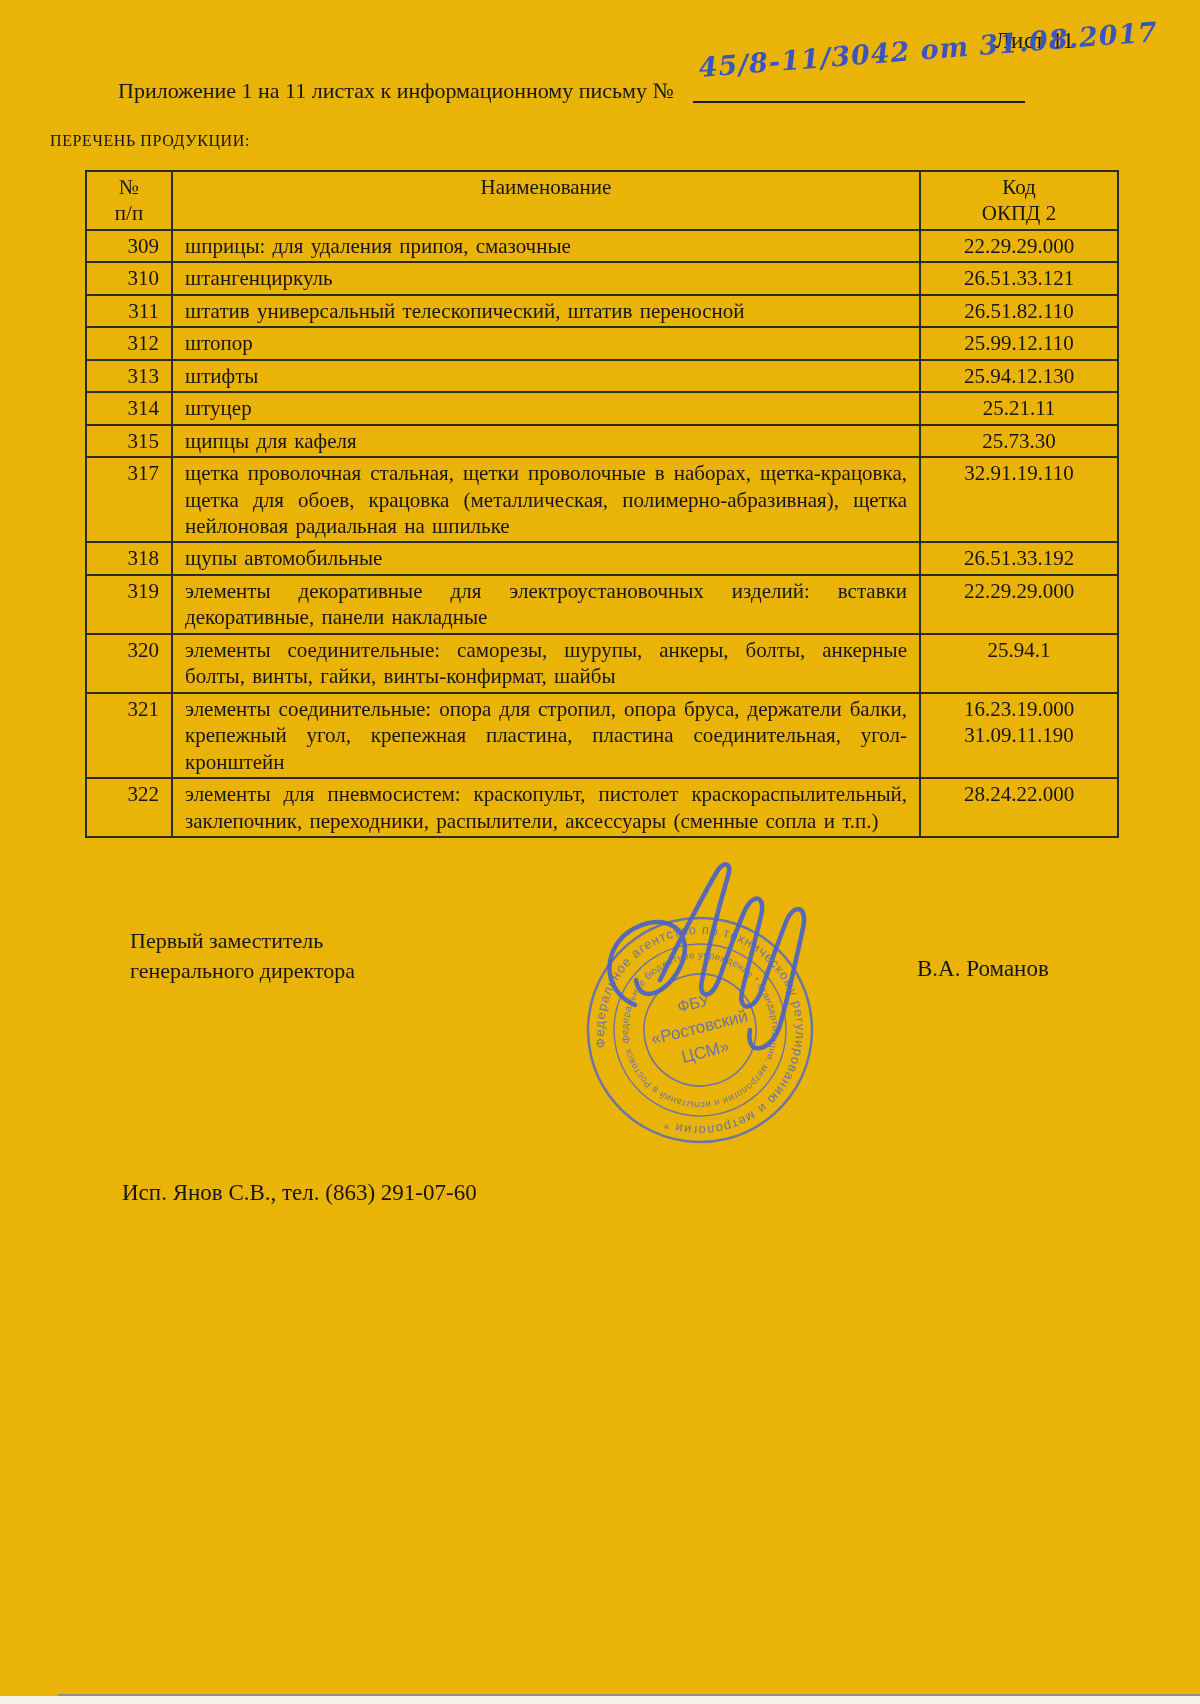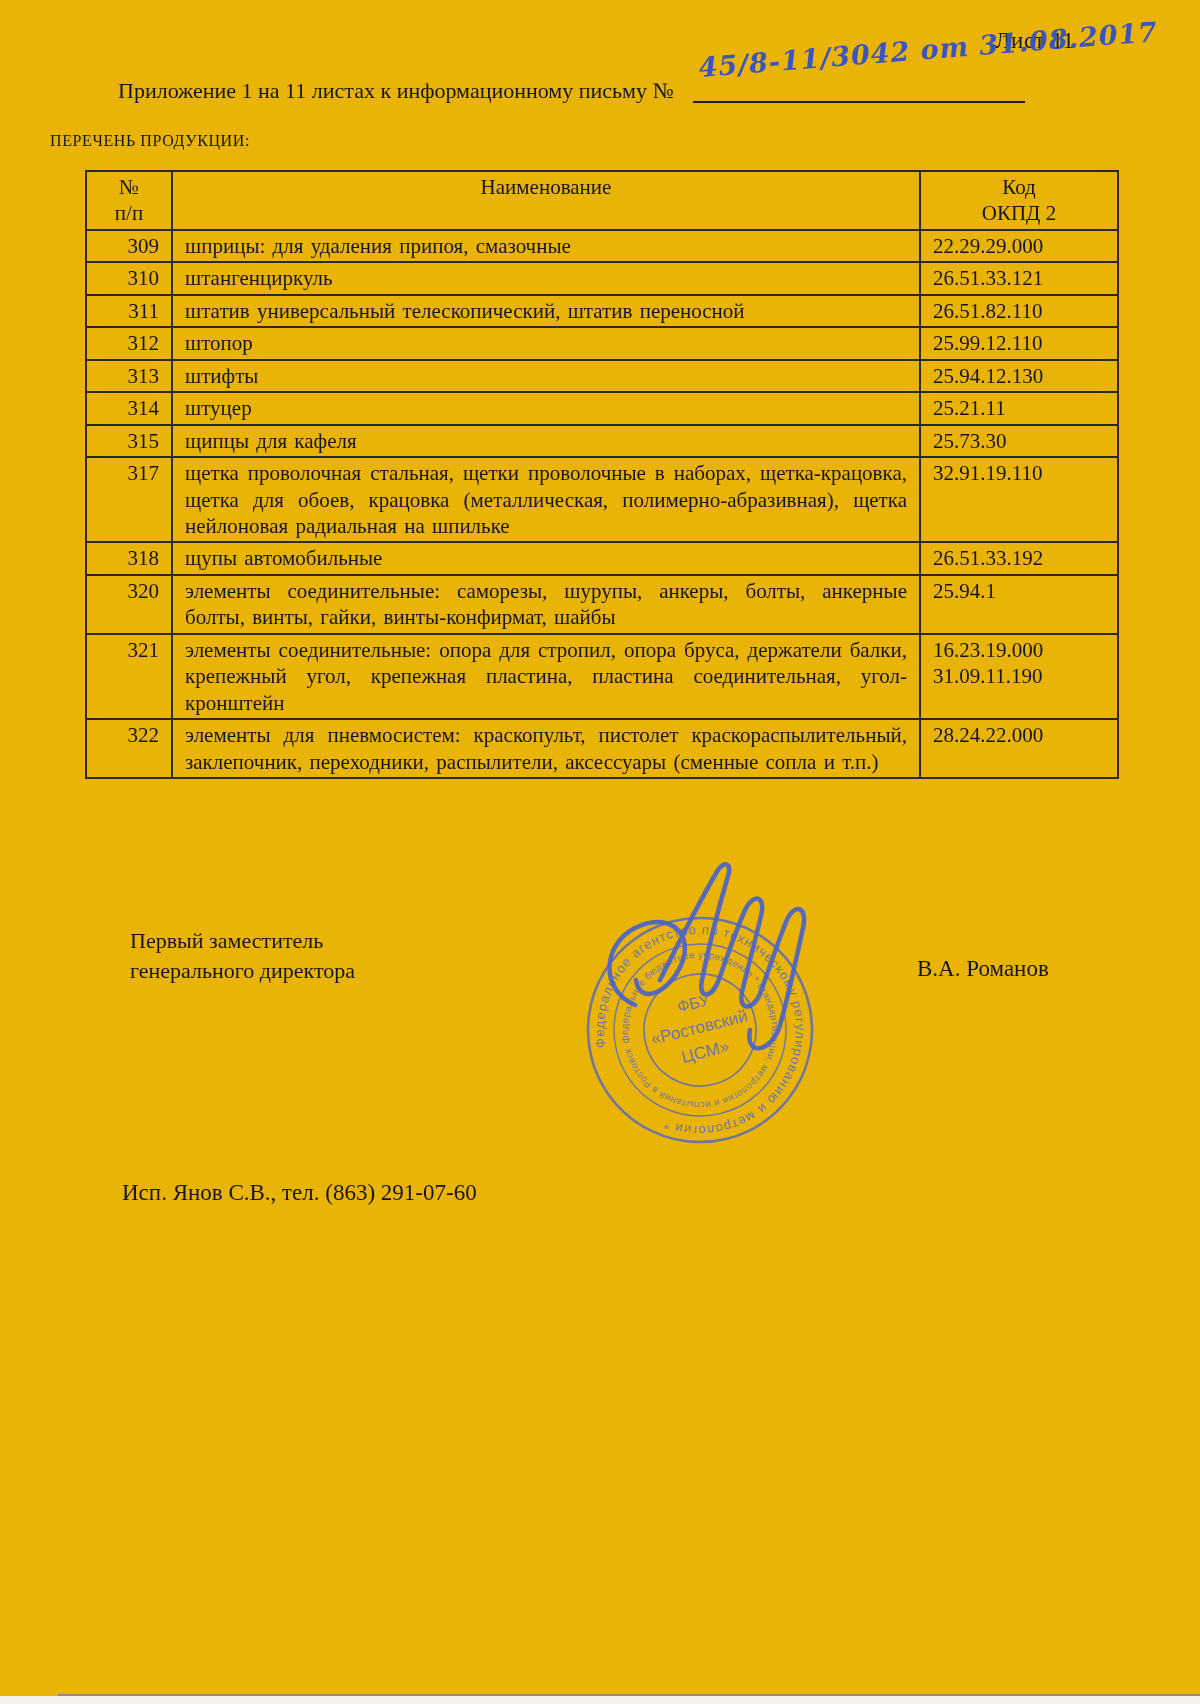--- a/index.html
+++ b/index.html
@@ -47,21 +47,21 @@
     vertical-align:top;
     font-weight:normal;
   }
   col.w-num{width:86px}
   col.w-name{width:748px}
   col.w-code{width:198px}
   th .hline{display:block;text-align:center;}
   thead th{padding:4px 6px;}
   td.c-num{text-align:right;padding:3px 2px;}
   td.c-name{text-align:justify;word-spacing:2px;}
-  td.c-code{text-align:left;}
+  td.c-code{text-align:center;}
   .sign-position{
     position:absolute;top:926px;left:130px;
     font-size:22px;line-height:30px;
   }
   .sign-name{
     position:absolute;top:956px;left:917px;
     font-size:23px;white-space:nowrap;font-family:Liberation Serif, serif;
   }
   .stamp-wrap{
     position:absolute;top:830px;left:540px;width:300px;height:340px;
@@ -168,20 +168,27 @@
           <td class="c-name">щетка проволочная стальная, щетки проволочные в наборах, щетка-крацовка, щетка для обоев, крацовка (металлическая, полимерно-абразивная), щетка нейлоновая радиальная на шпильке</td>
           <td class="c-code">
             <div>32.91.19.110</div>
           </td>
         </tr>
         <tr>
           <td class="c-num">318</td>
           <td class="c-name">щупы автомобильные</td>
           <td class="c-code">
             <div>26.51.33.192</div>
+          </td>
+        </tr>
+        <tr>
+          <td class="c-num">319</td>
+          <td class="c-name">элементы декоративные для электроустановочных изделий: вставки декоративные, панели накладные</td>
+          <td class="c-code">
+            <div>22.29.29.000</div>
           </td>
         </tr>
         <tr>
           <td class="c-num">320</td>
           <td class="c-name">элементы соединительные: саморезы, шурупы, анкеры, болты, анкерные болты, винты, гайки, винты-конфирмат, шайбы</td>
           <td class="c-code">
             <div>25.94.1</div>
           </td>
         </tr>
         <tr>

